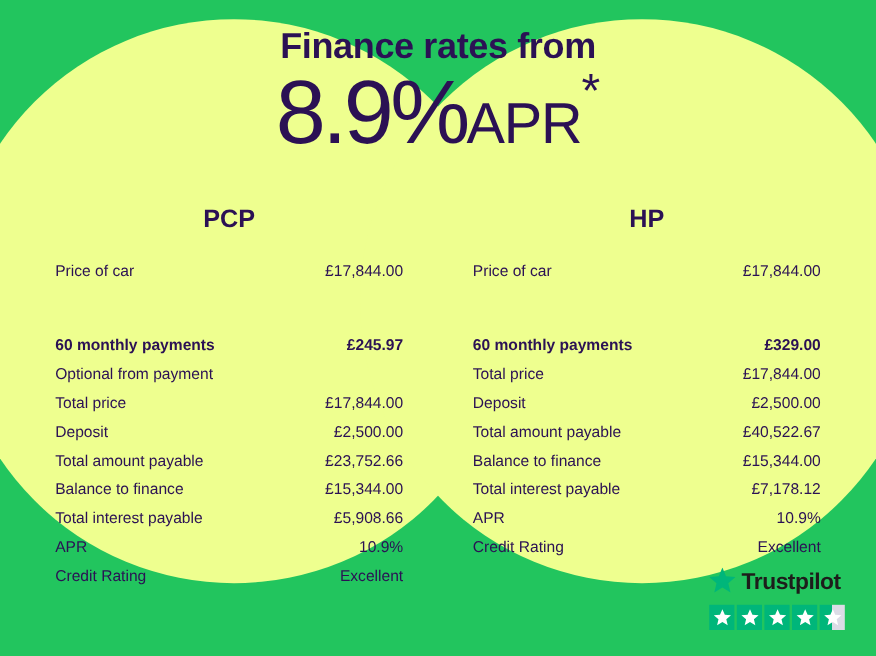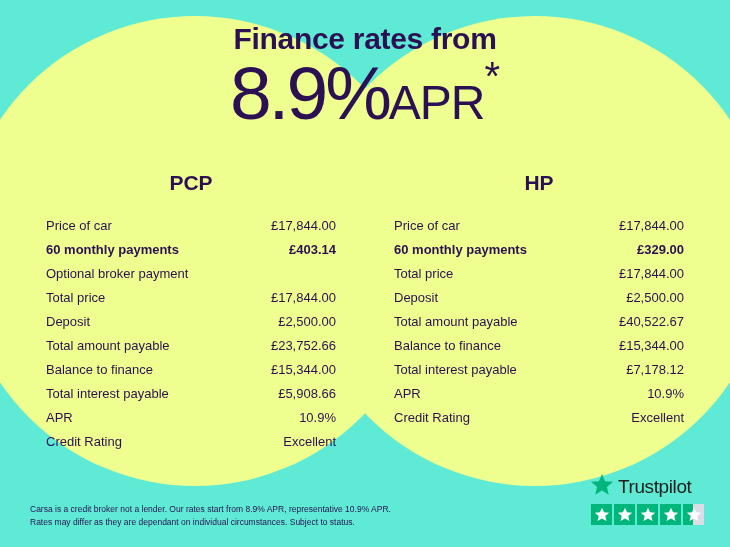--- a/index.html
+++ b/index.html
@@ -9,21 +9,21 @@
     overflow: hidden;
   }
   body {
     font-family: "Liberation Sans", sans-serif;
     background: #ffffff;
     position: relative;
   }
   .poster {
     position: absolute;
     inset: 0;
-    background: #5eead4;
+    background: #22c55e;
     overflow: hidden;
   }
   
   .circle {
     position: absolute;
     border-radius: 50%;
     background: #eeff8f;
   }
   .circle-left {
     width: 470px; height: 470px;
@@ -87,21 +87,21 @@
   .row {
     display: flex;
     justify-content: space-between;
     align-items: baseline;
     color: #2b1154;
     font-size: 13px;
     padding: 4.5px 10px 4.5px 10px;
   }
   .row .label { text-align: left; }
   .row .value { text-align: left; }
-  .row.bold .label, .row.bold .value { font-weight: bold; }
+  .row.bold .label, .row.bold .value { font-weight: bold; margin-top: 38px; }
   .footer {
     position: absolute;
     left: 30px;
     bottom: 18px;
     color: #2b1154;
     font-size: 8.5px;
     line-height: 1.55;
     max-width: 430px;
   }
   .trustpilot {
@@ -111,21 +111,21 @@
     text-align: left;
   }
   .tp-head {
     display: flex;
     align-items: center;
     gap: 5px;
     color: #1d1d1b;
   }
   .tp-name {
     font-size: 19px;
-    font-weight: normal;
+    font-weight: bold;
     letter-spacing: -0.4px;
   }
   .tp-stars {
     display: flex;
     gap: 2px;
     margin-top: 5px;
   }
   .tp-star {
     width: 21px; height: 21px;
     background: #00b67a;
@@ -157,24 +157,24 @@
 
       <div class="col">
         <div class="col-title">PCP</div>
 
         <div class="row">
           <span class="label">Price of car</span>
           <span class="value">£17,844.00</span>
         </div>
         <div class="row bold">
           <span class="label">60 monthly payments</span>
-          <span class="value">£403.14</span>
-        </div>
-        <div class="row">
-          <span class="label">Optional broker payment</span>
+          <span class="value">£245.97</span>
+        </div>
+        <div class="row">
+          <span class="label">Optional from payment</span>
           <span class="value"></span>
         </div>
         <div class="row">
           <span class="label">Total price</span>
           <span class="value">£17,844.00</span>
         </div>
         <div class="row">
           <span class="label">Deposit</span>
           <span class="value">£2,500.00</span>
         </div>
@@ -236,24 +236,20 @@
           <span class="value">10.9%</span>
         </div>
         <div class="row">
           <span class="label">Credit Rating</span>
           <span class="value">Excellent</span>
         </div>
       </div>
 
     </div>
 
-    <div class="footer">
-      <div>Carsa is a credit broker not a lender. Our rates start from 8.9% APR, representative 10.9% APR.</div>
-      <div>Rates may differ as they are dependant on individual circumstances. Subject to status.</div>
-    </div>
 
     <div class="trustpilot">
       <div class="tp-head">
         <span>
           <svg width="22" height="21" viewBox="0 0 24 23">
               <polygon points="12,0 15.3,7.9 24,8.6 17.4,14.2 19.4,22.7 12,18.1 4.6,22.7 6.6,14.2 0,8.6 8.7,7.9" fill="#00b67a"></polygon>
             </svg>
         </span>
         <span class="tp-name">Trustpilot</span>
       </div>

